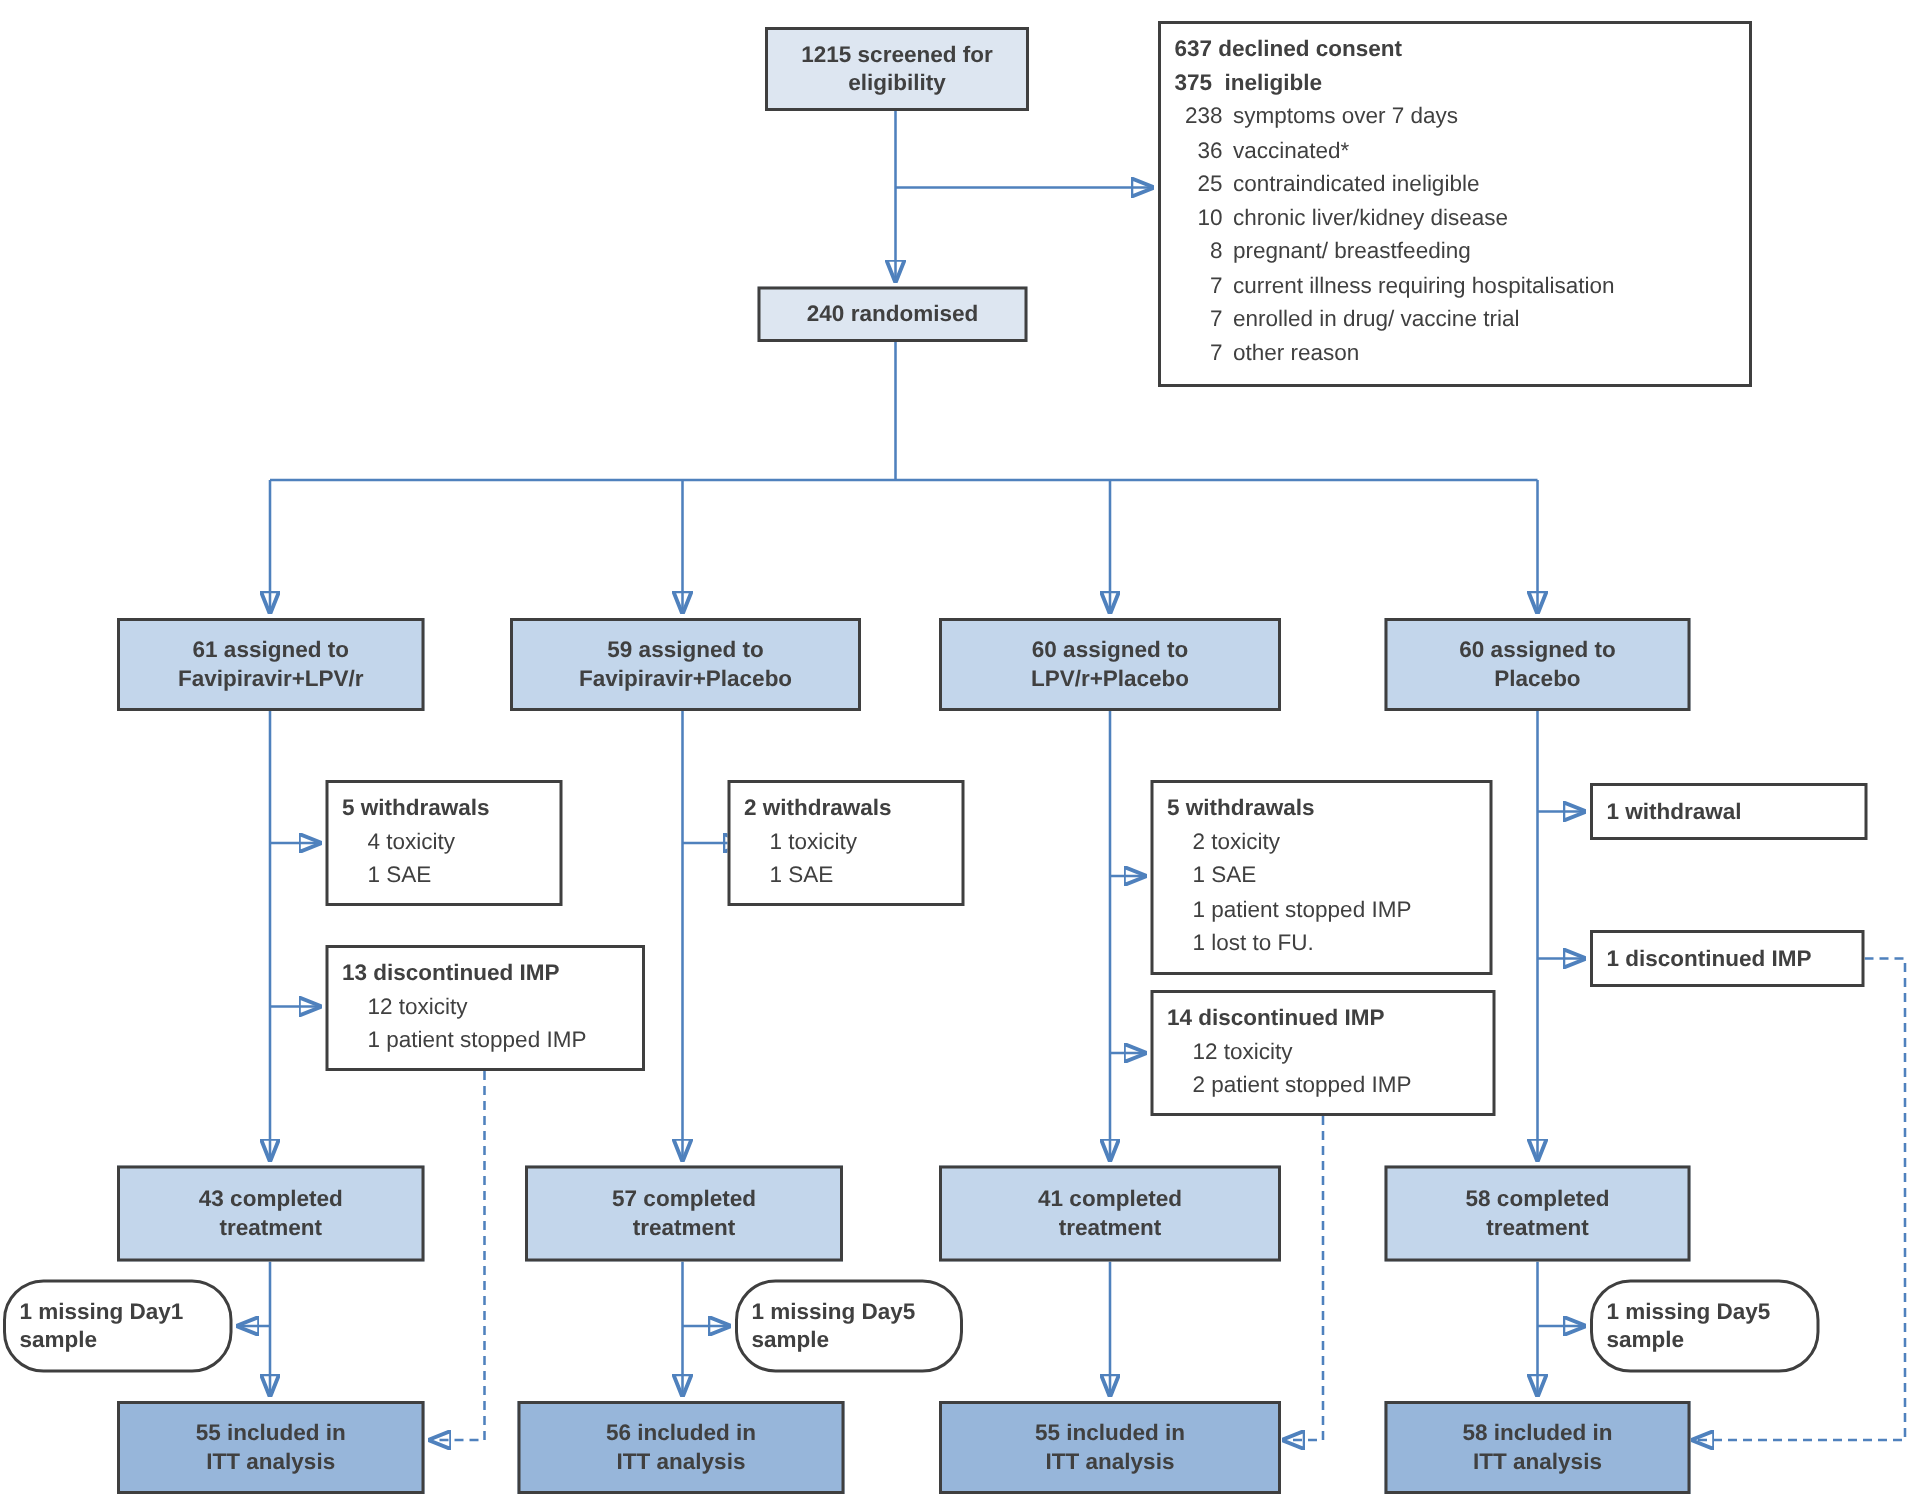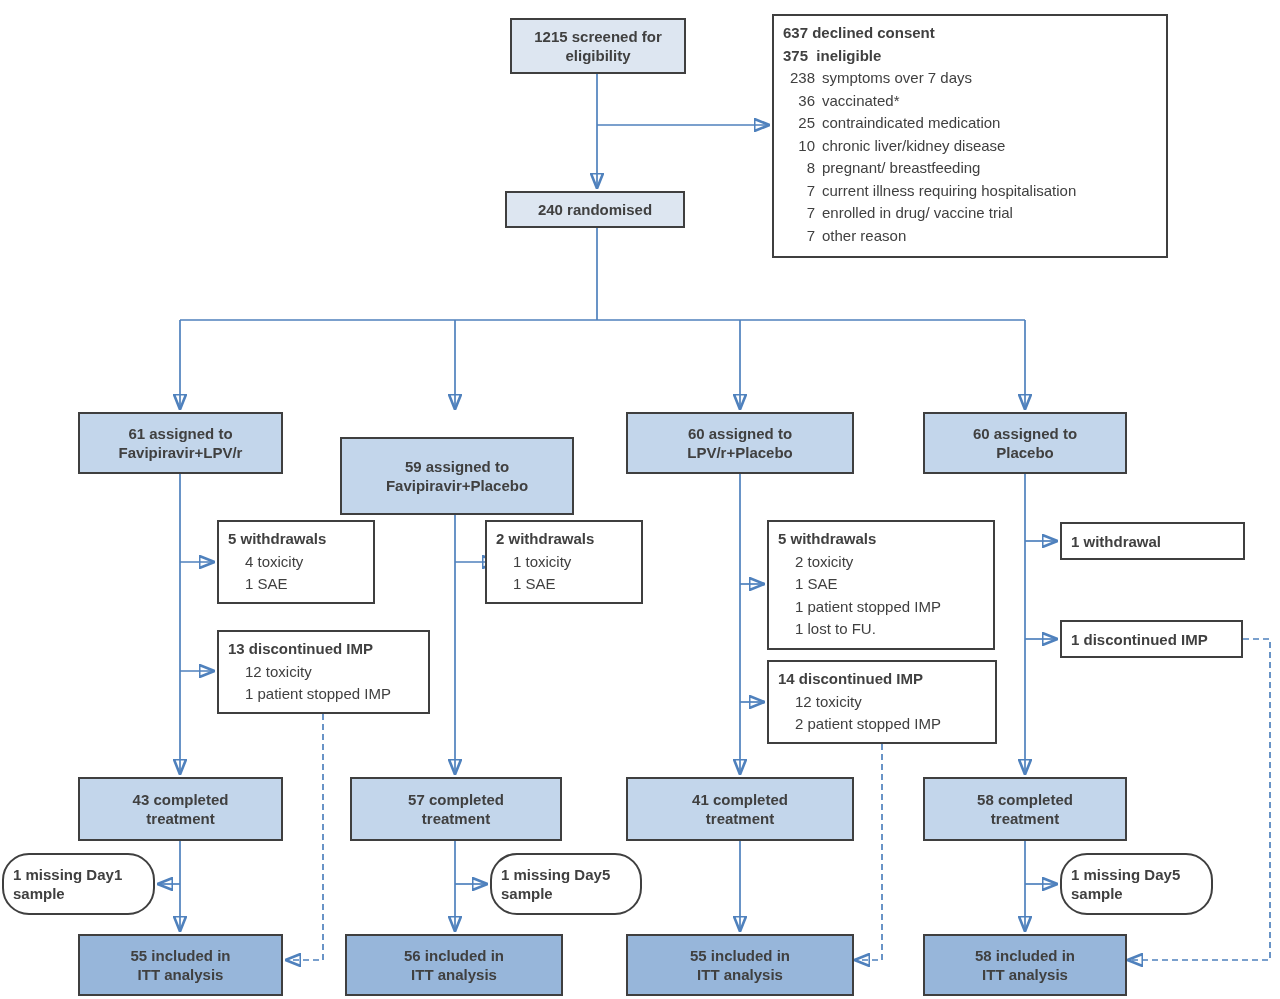--- a/index.html
+++ b/index.html
@@ -94,21 +94,21 @@
     <div class="reason">
         <span class="rnum">238</span>
         <span>symptoms over 7 days</span>
       </div>
     <div class="reason">
         <span class="rnum">36</span>
         <span>vaccinated*</span>
       </div>
     <div class="reason">
         <span class="rnum">25</span>
-        <span>contraindicated medication</span>
+        <span>contraindicated ineligible</span>
       </div>
     <div class="reason">
         <span class="rnum">10</span>
         <span>chronic liver/kidney disease</span>
       </div>
     <div class="reason">
         <span class="rnum">8</span>
         <span>pregnant/ breastfeeding</span>
       </div>
     <div class="reason">
@@ -122,21 +122,21 @@
     <div class="reason">
         <span class="rnum">7</span>
         <span>other reason</span>
       </div>
   </div>
 
   <div class="box cbox fill-pale" style="left:505px;top:191px;width:180px;height:37px;">240 randomised</div>
 
   <div class="box cbox fill-light" style="left:78px;top:412px;width:205px;height:62px;">61 assigned to
 Favipiravir+LPV/r</div>
-  <div class="box cbox fill-light" style="left:340px;top:412px;width:234px;height:78px;margin-top:25px;">59 assigned to
+  <div class="box cbox fill-light" style="left:340px;top:412px;width:234px;height:62px;">59 assigned to
 Favipiravir+Placebo</div>
   <div class="box cbox fill-light" style="left:626px;top:412px;width:228px;height:62px;">60 assigned to
 LPV/r+Placebo</div>
   <div class="box cbox fill-light" style="left:923px;top:412px;width:204px;height:62px;">60 assigned to
 Placebo</div>
 
   <div class="box dbox" style="left:217px;top:520px;width:158px;height:84px;">
     <div class="dtitle">5 withdrawals</div>
     <div class="ditem">4 toxicity</div>
     <div class="ditem">1 SAE</div>

